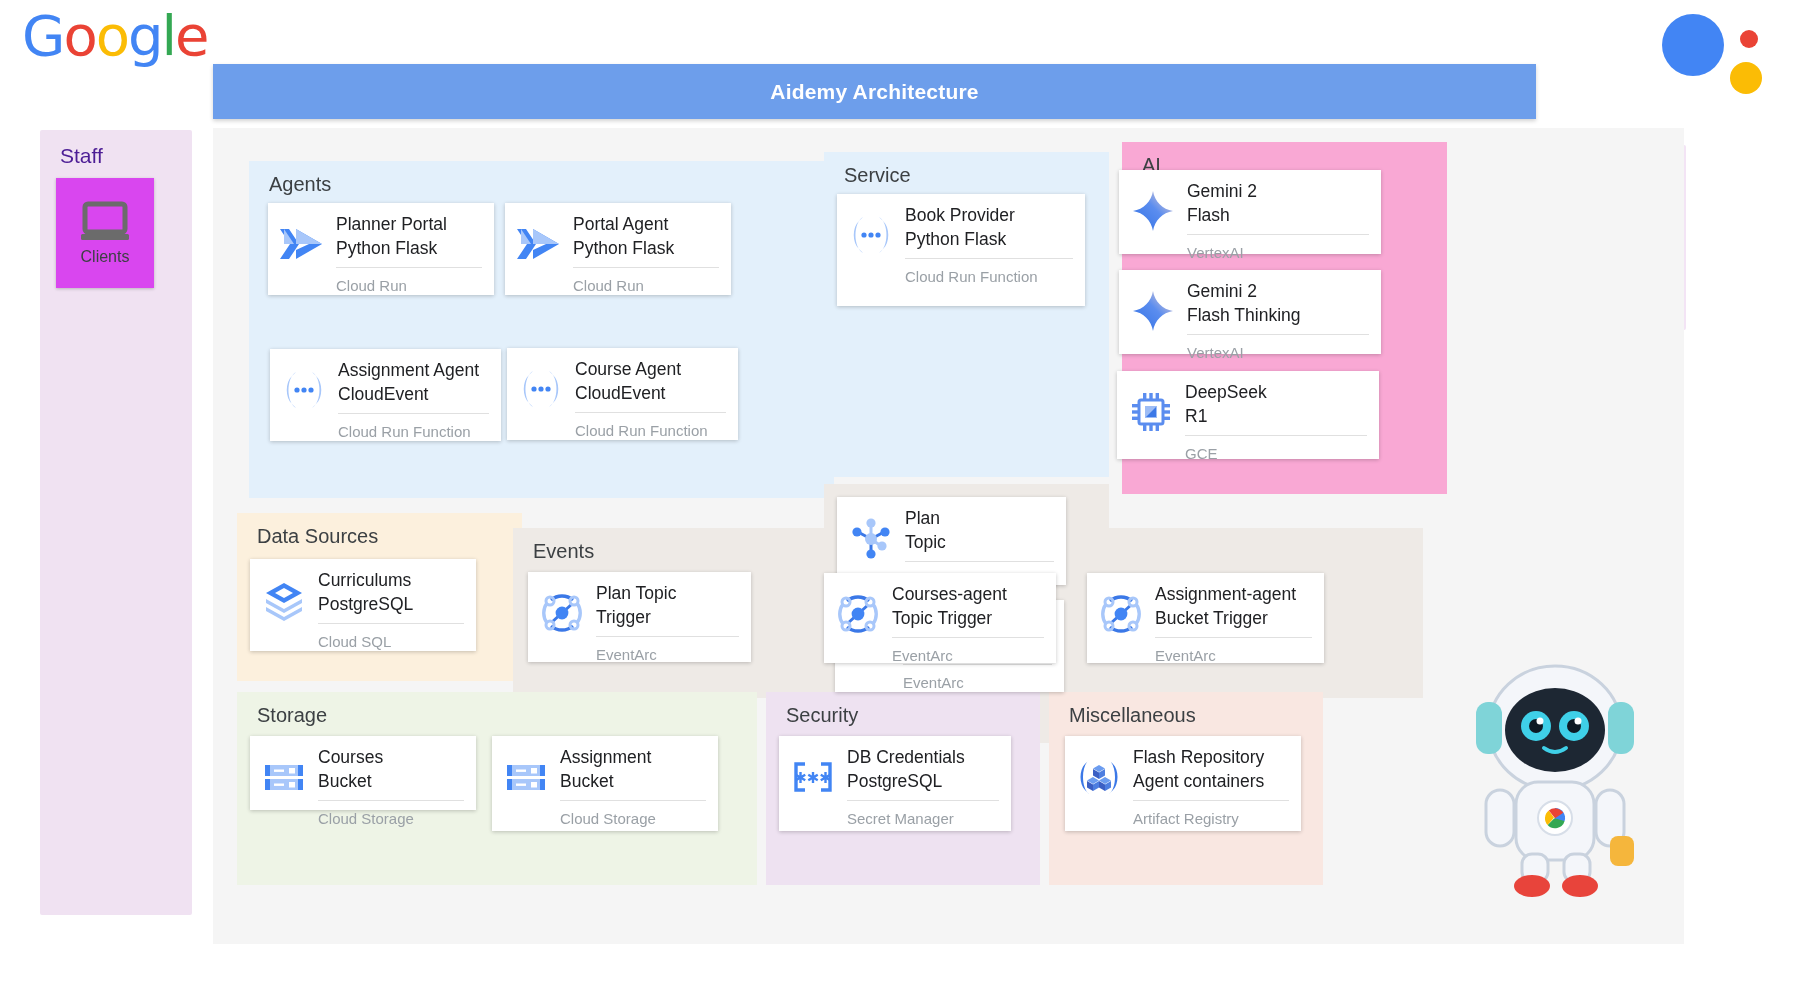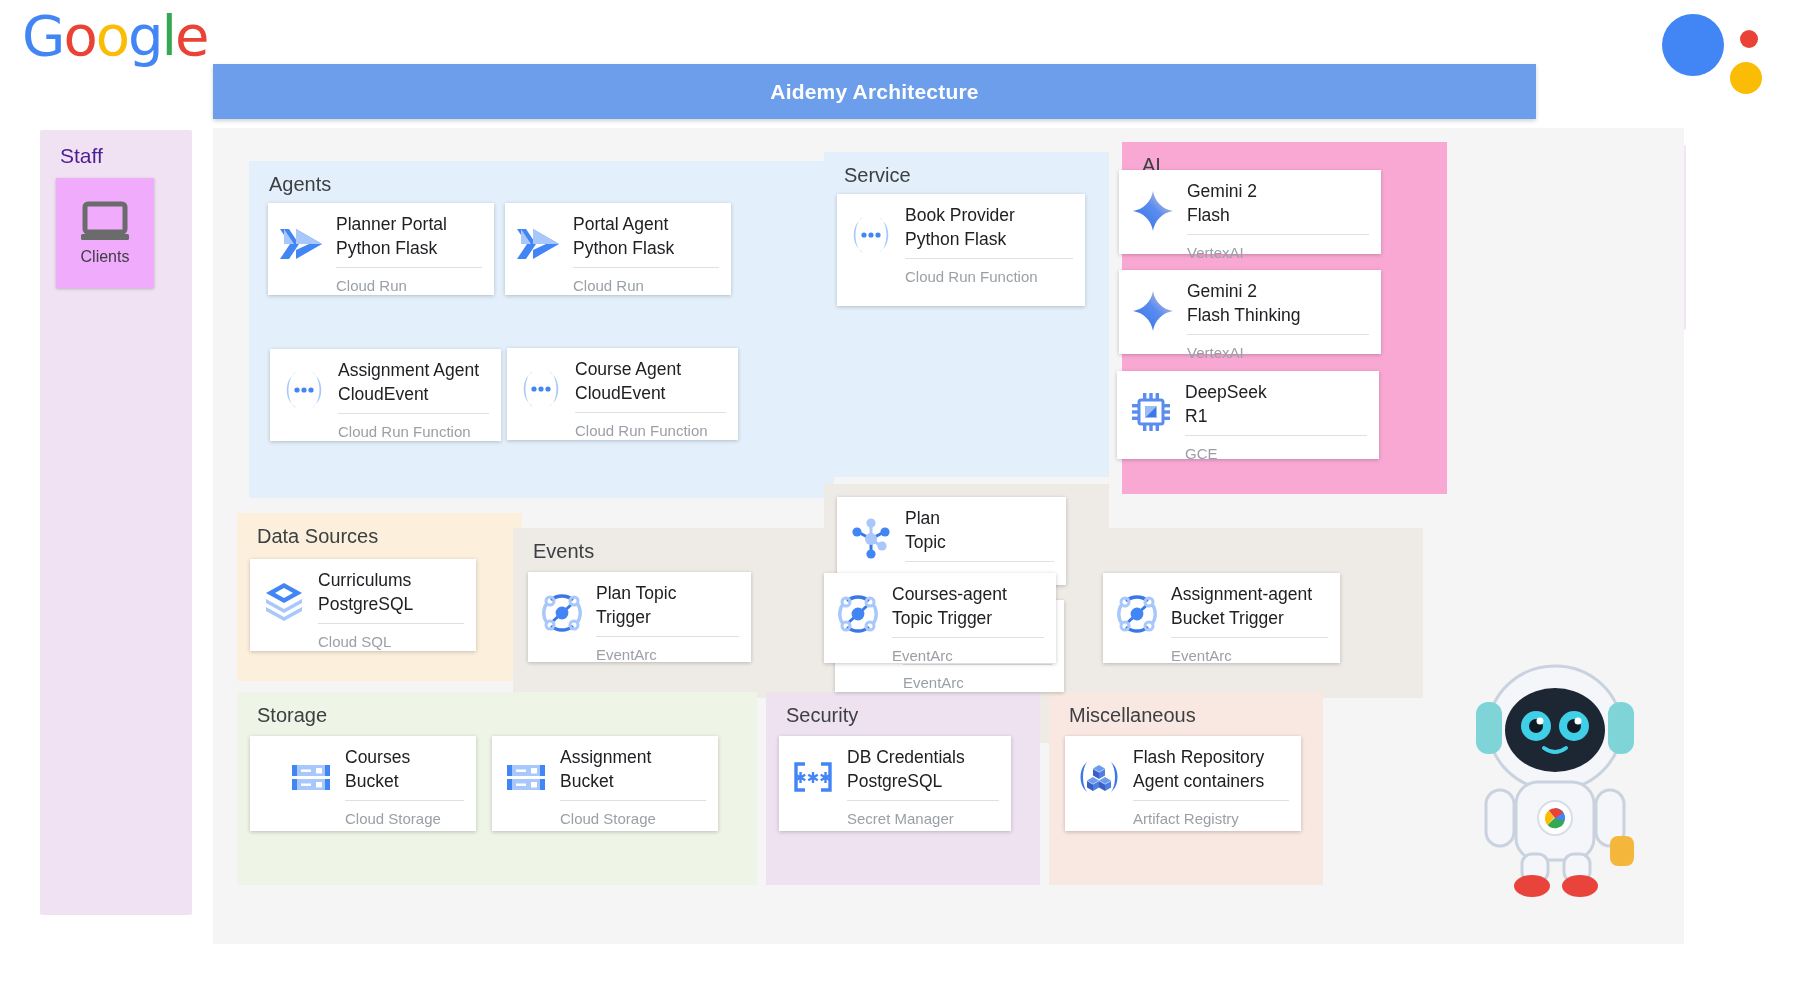--- a/index.html
+++ b/index.html
@@ -33,21 +33,21 @@
     color:#fff; font-size:21px; font-weight:bold; letter-spacing:.2px;
     box-shadow:0 2px 4px rgba(0,0,0,.18); }
 
   
   .canvas { position:absolute; left:213px; top:128px; width:1471px; height:816px;
     background:#f5f5f5; }
 
   
   .sidepanel { position:absolute; border-radius:2px; }
   .sidepanel .sp-title { font-size:21px; color:#4c1d95; padding:14px 0 0 20px; }
-  .sidepanel .client-card { position:absolute; background:#f0abfc;
+  .sidepanel .client-card { position:absolute; background:#d946ef;
     box-shadow:0 1px 3px rgba(0,0,0,.22); display:flex; flex-direction:column;
     align-items:center; justify-content:center; }
   .client-card .lbl { font-size:16px; color:#3c4043; margin-top:4px; }
 
   #staff-panel { left:40px; top:130px; width:152px; height:785px; background:#f0e2f2; }
   #staff-panel .client-card { left:16px; top:48px; width:98px; height:110px; }
   #student-panel { left:1543px; top:145px; width:143px; height:185px; background:#f3e4f5; }
   #student-panel .client-card { left:20px; top:46px; width:98px; height:110px; }
 
   
@@ -410,21 +410,21 @@
           </svg>
         </div>
         <div class="body">
           <div class="line1">Courses-agent</div>
           <div class="line2">Topic Trigger</div>
           <div class="rule"></div>
           <div class="sub">EventArc</div>
         </div>
       </div>
 
-      <div class="card" style="left:574px; top:45px; width:237px; height:90px;margin-left:16px;">
+      <div class="card" style="left:574px; top:45px; width:237px; height:90px;">
         <div class="ic">
           <svg width="48" height="46" viewBox="0 0 48 46">
             <path d="M13 10 A17 17 0 0 1 35 10" fill="none" stroke="#3b78e7" stroke-width="3.4"></path>
             <path d="M35 36 A17 17 0 0 1 13 36" fill="none" stroke="#3b78e7" stroke-width="3.4"></path>
             <path d="M9 13 A17 17 0 0 0 9 33" fill="none" stroke="#a8c7fa" stroke-width="3.4"></path>
             <path d="M39 33 A17 17 0 0 0 39 13" fill="none" stroke="#a8c7fa" stroke-width="3.4"></path>
             <line x1="24" y1="23" x2="34" y2="14" stroke="#3b78e7" stroke-width="3"></line>
             <line x1="24" y1="23" x2="14" y2="32" stroke="#3b78e7" stroke-width="3"></line>
             <circle cx="24" cy="23" r="6.4" fill="#4285F4"></circle>
             <circle cx="12" cy="11" r="4" fill="none" stroke="#a8c7fa" stroke-width="3"></circle>
@@ -438,21 +438,21 @@
           <div class="line2">Bucket Trigger</div>
           <div class="rule"></div>
           <div class="sub">EventArc</div>
         </div>
       </div>
     </div>
 
     <div class="group" id="g-storage">
       <div class="g-title">Storage</div>
 
-      <div class="card" style="left:13px; top:44px; width:226px; height:95px;padding-left:27px;">
+      <div class="card" style="left:13px; top:44px; width:226px; height:74px;">
         <div class="ic">
           <svg width="48" height="44" viewBox="0 0 48 44">
             <rect x="5" y="10" width="38" height="11" rx="1.5" fill="#a8c7fa"></rect>
             <rect x="5" y="10" width="5" height="11" fill="#4285F4"></rect>
             <rect x="38" y="10" width="5" height="11" fill="#4285F4"></rect>
             <rect x="14" y="14.5" width="10" height="2.4" fill="#ffffff"></rect>
             <rect x="29" y="13" width="6" height="5.5" fill="#ffffff"></rect>
             <rect x="5" y="24" width="38" height="11" rx="1.5" fill="#a8c7fa"></rect>
             <rect x="5" y="24" width="5" height="11" fill="#4285F4"></rect>
             <rect x="38" y="24" width="5" height="11" fill="#4285F4"></rect>

